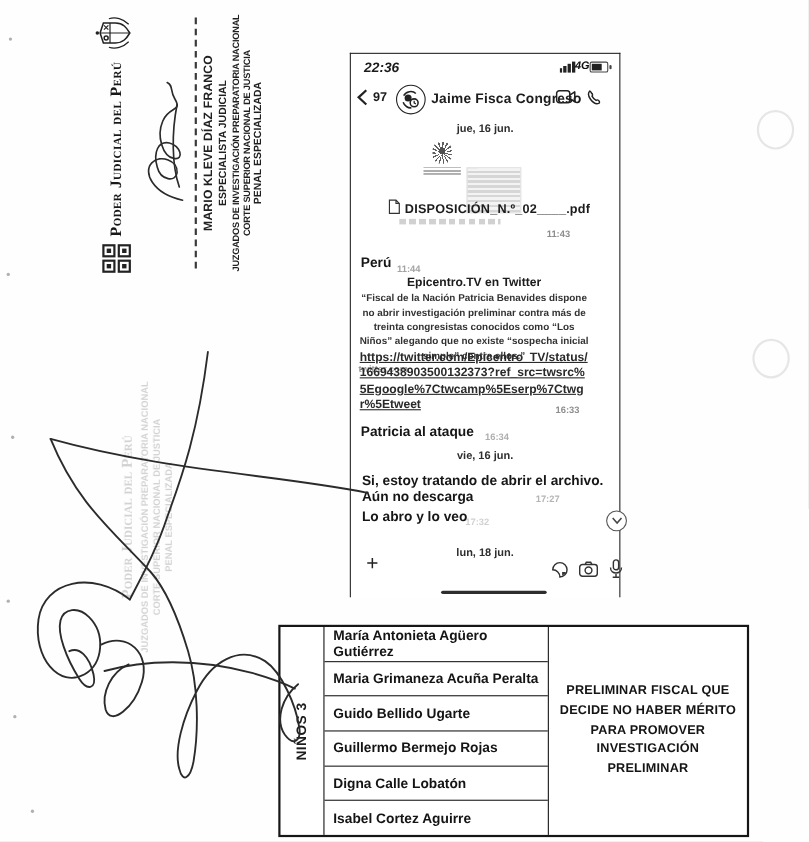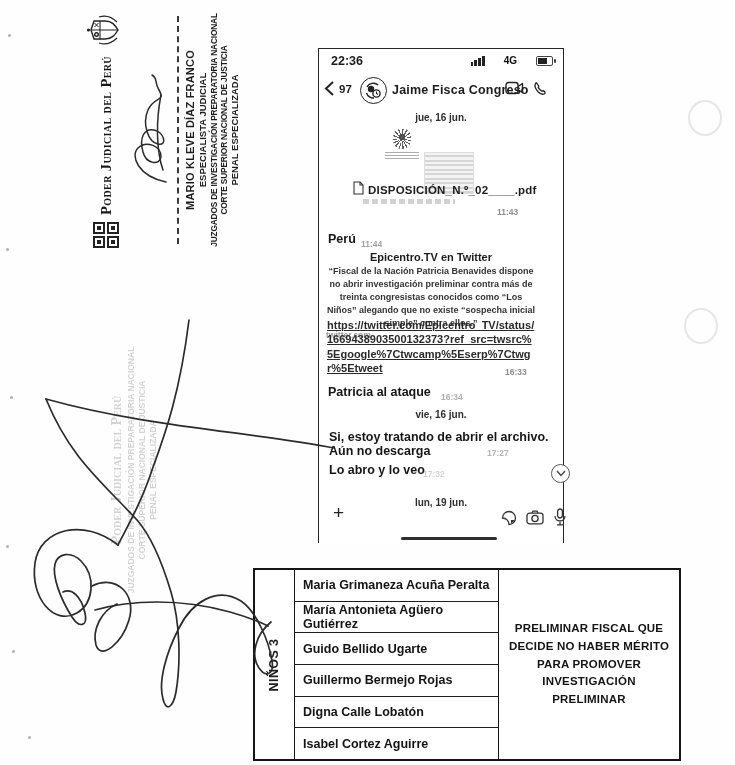--- a/index.html
+++ b/index.html
@@ -29,23 +29,23 @@
 
   
   .ghost{position:absolute;left:30px;top:408px;width:280px;height:124px;transform:rotate(-90deg);
          opacity:.24;filter:blur(.6px);color:#4a4a4a;text-align:center;z-index:1;line-height:1.3;}
   .ghost .g1{font-family:"Liberation Serif",serif;font-variant:small-caps;font-weight:700;font-size:14px;}
   .ghost .g2{font-size:8.5px;font-weight:700;}
 
   
   .phone{position:absolute;left:318px;top:48px;width:244px;height:494px;background:#fff;
          border:1.6px solid #262626;border-bottom:none;z-index:2;font-weight:600;}
-  .p-status{position:absolute;left:0;top:4px;width:100%;height:16px;}
+  .p-status{position:absolute;left:0;top:4px;width:100%;height:16px;font-style:italic;}
   .p-time{position:absolute;left:12px;top:1px;font-size:12.5px;font-weight:700;}
-  .p-staticons{position:absolute;right:10px;top:2px;display:flex;align-items:center;gap:19px;}
+  .p-staticons{position:absolute;right:10px;top:2px;display:flex;align-items:center;gap:0;}
   .bars{display:flex;align-items:flex-end;gap:1.5px;height:10px;}
   .bars i{display:block;width:2.4px;background:#222;}
   .net{font-size:10px;font-weight:700;color:#111;}
   .batt{position:relative;width:15px;height:8px;border:1.2px solid #444;border-radius:2px;}
   .batt::before{content:"";position:absolute;left:1px;top:1px;bottom:1px;width:9px;background:#222;}
   .batt::after{content:"";position:absolute;right:-3.5px;top:2px;width:2px;height:4px;background:#444;border-radius:1px;}
 
   .p-header{position:absolute;left:0;top:26px;width:100%;height:30px;}
   .back{position:absolute;left:5px;top:5px;}
   .backcount{position:absolute;left:20px;top:8px;font-size:11.5px;font-weight:700;}
@@ -246,21 +246,21 @@
 
     <span class="msg abs" style="left:10px;top:414px">Lo abro y lo veo</span>
     <span class="tstamp abs" style="left:104px;top:420px;opacity:.4">17:32</span>
 
     <span class="scrollbtn">
       <svg width="10" height="7" viewBox="0 0 10 7" fill="none" stroke="#444" stroke-width="1.4">
           <polyline points="1,1 5,5.5 9,1"></polyline>
         </svg>
     </span>
 
-    <div class="p-date" style="top:448px">lun, 19 jun.</div>
+    <div class="p-date" style="top:448px">lun, 18 jun.</div>
 
     <span class="plus">+</span>
     <span class="inicon" style="left:182px">
       <svg width="16" height="16" viewBox="0 0 16 16" fill="none" stroke="#333" stroke-width="1.3">
         <path d="M8 1.5 A6.5 6.5 0 1 0 14.5 8 L14.5 8 A6.5 6.5 0 0 1 8 1.5 Z" transform="rotate(180 8 8)"></path>
         <path d="M10 13.5 A6 6 0 0 0 13.5 10 L10 10 Z" fill="#333" stroke="none"></path>
       </svg>
     </span>
     <span class="inicon" style="left:207px">
       <svg width="18" height="15" viewBox="0 0 18 15" fill="none" stroke="#333" stroke-width="1.3">
@@ -278,24 +278,24 @@
     </span>
     <div class="homebar"></div>
   </div>
 
   <div class="doc-table">
     <div class="t-label">
       <span>NIÑOS 3</span>
     </div>
     <div class="t-names">
       <div class="t-row">
+          <span>María Antonieta Agüero Gutiérrez</span>
+        </div>
+      <div class="t-row">
           <span>Maria Grimaneza Acuña Peralta</span>
-        </div>
-      <div class="t-row">
-          <span>María Antonieta Agüero Gutiérrez</span>
         </div>
       <div class="t-row">
           <span>Guido Bellido Ugarte</span>
         </div>
       <div class="t-row">
           <span>Guillermo Bermejo Rojas</span>
         </div>
       <div class="t-row">
           <span>Digna Calle Lobatón</span>
         </div>

